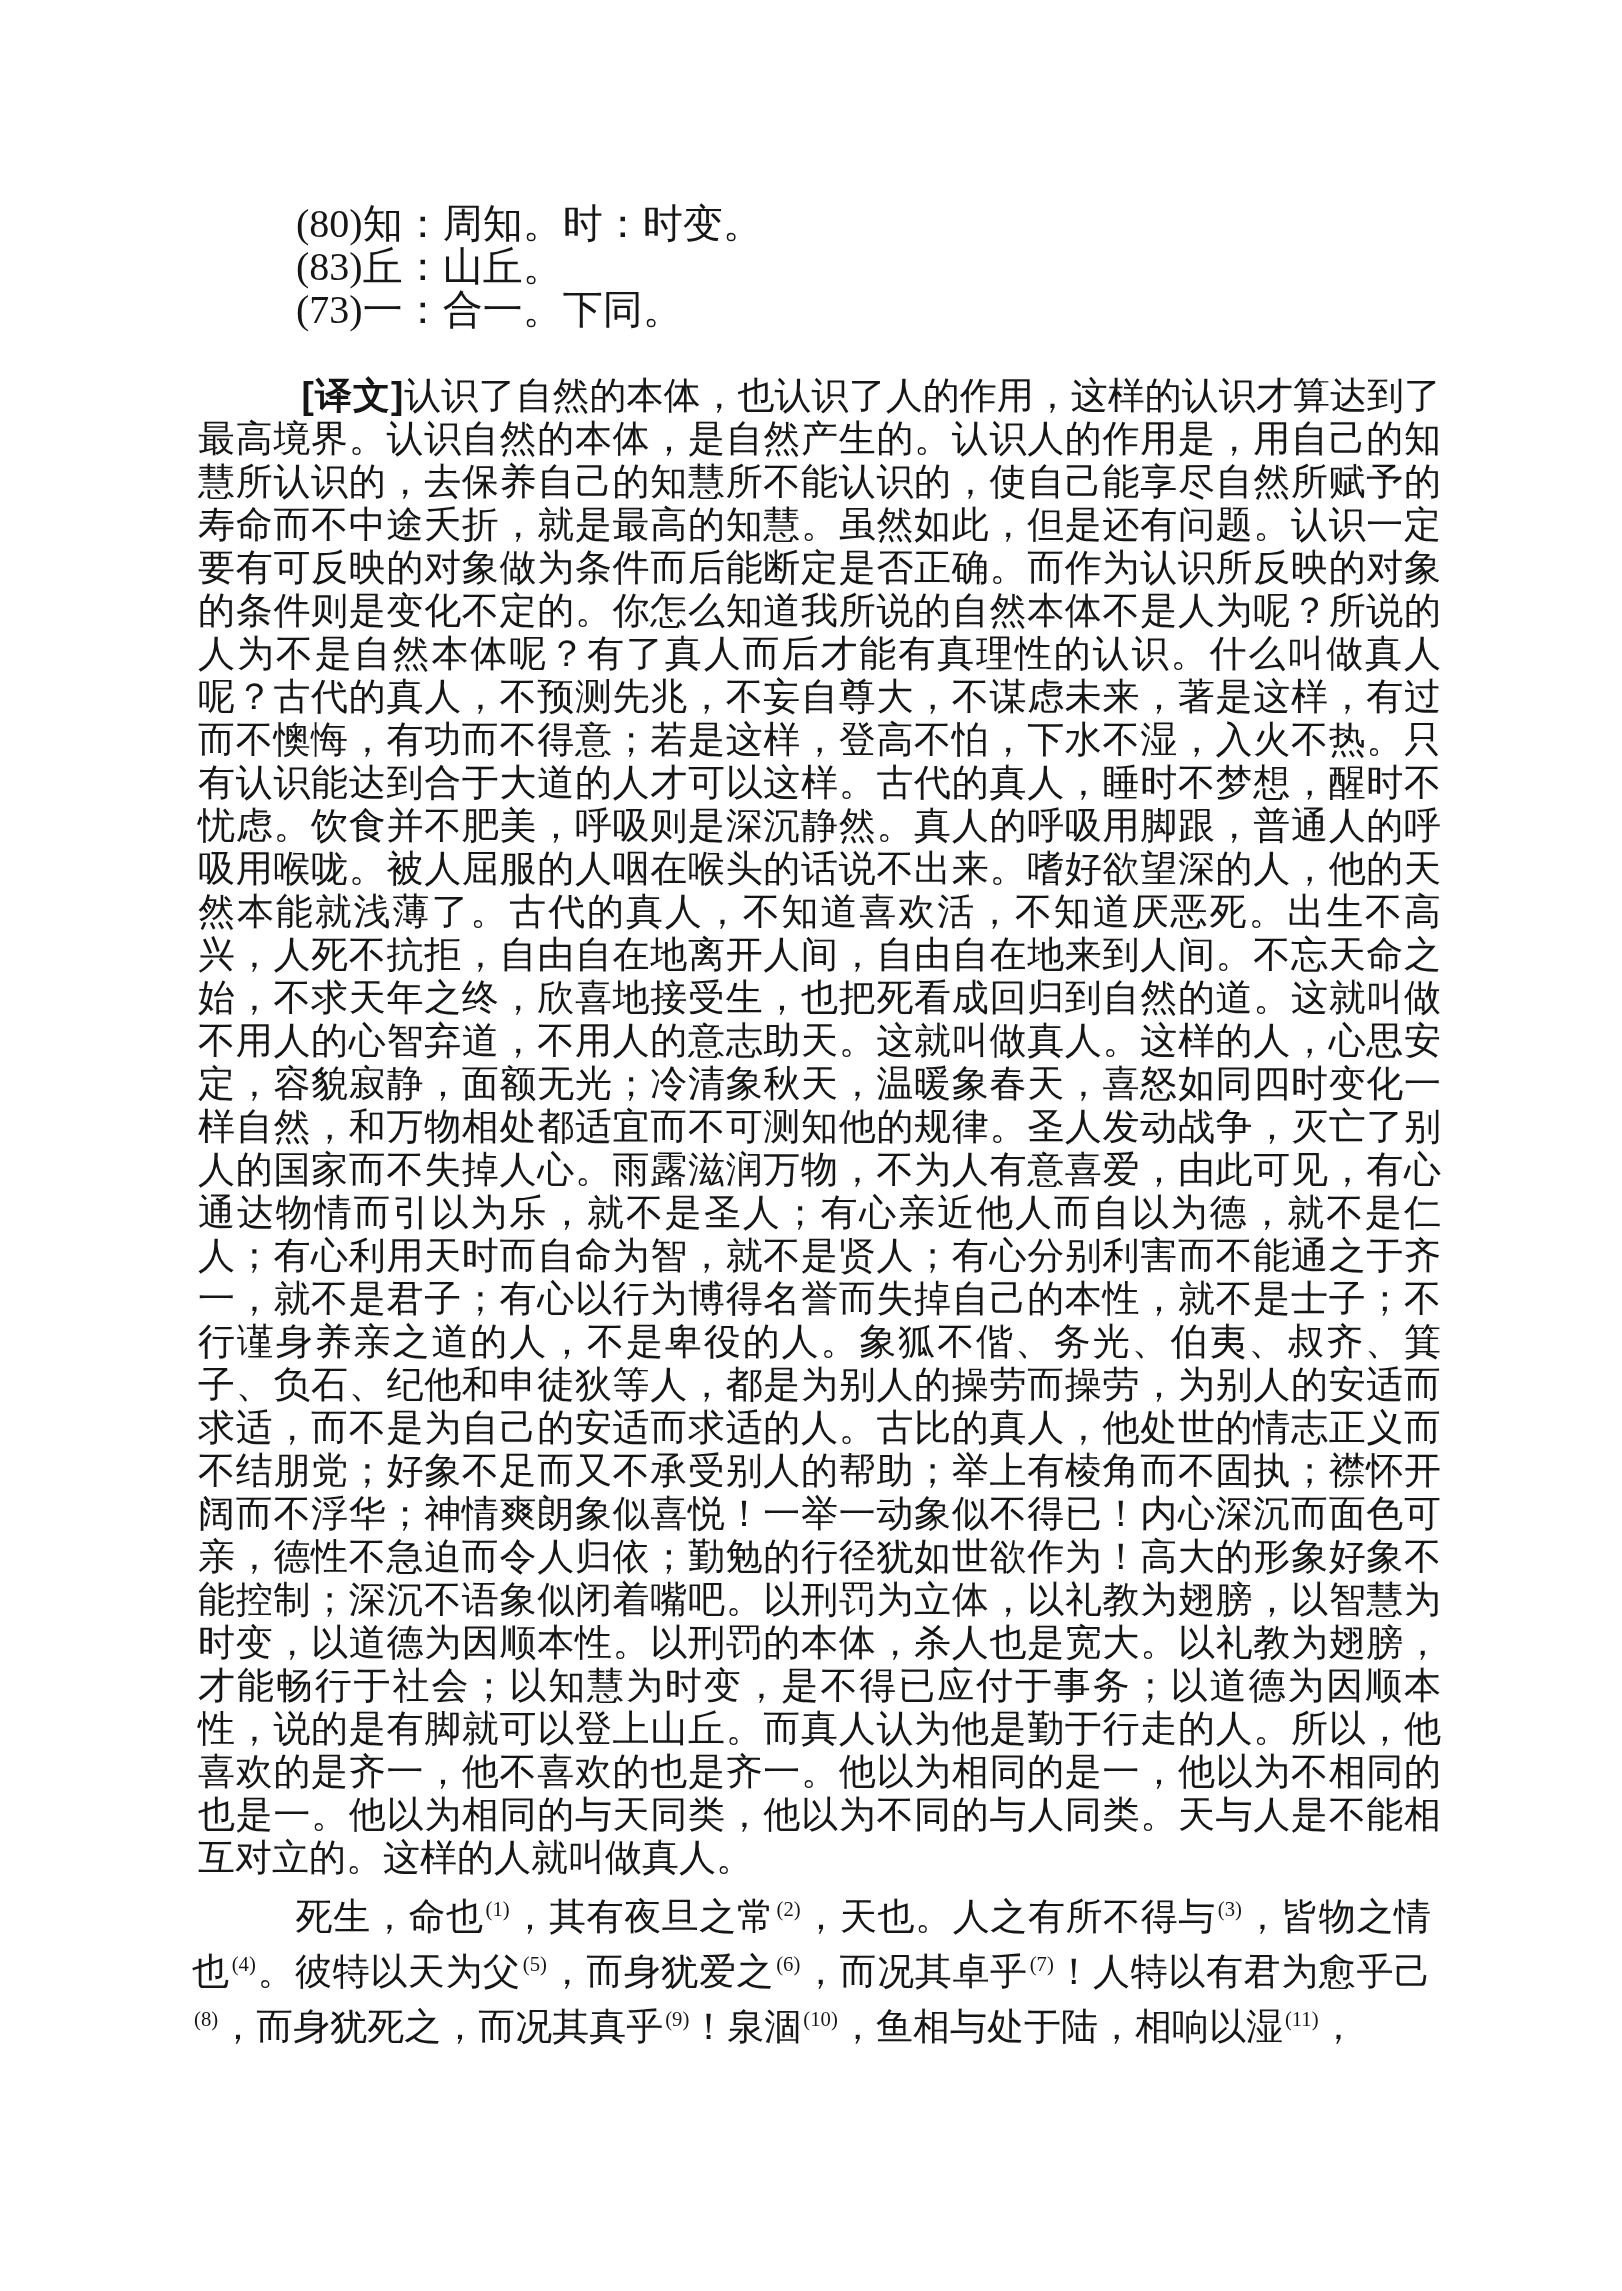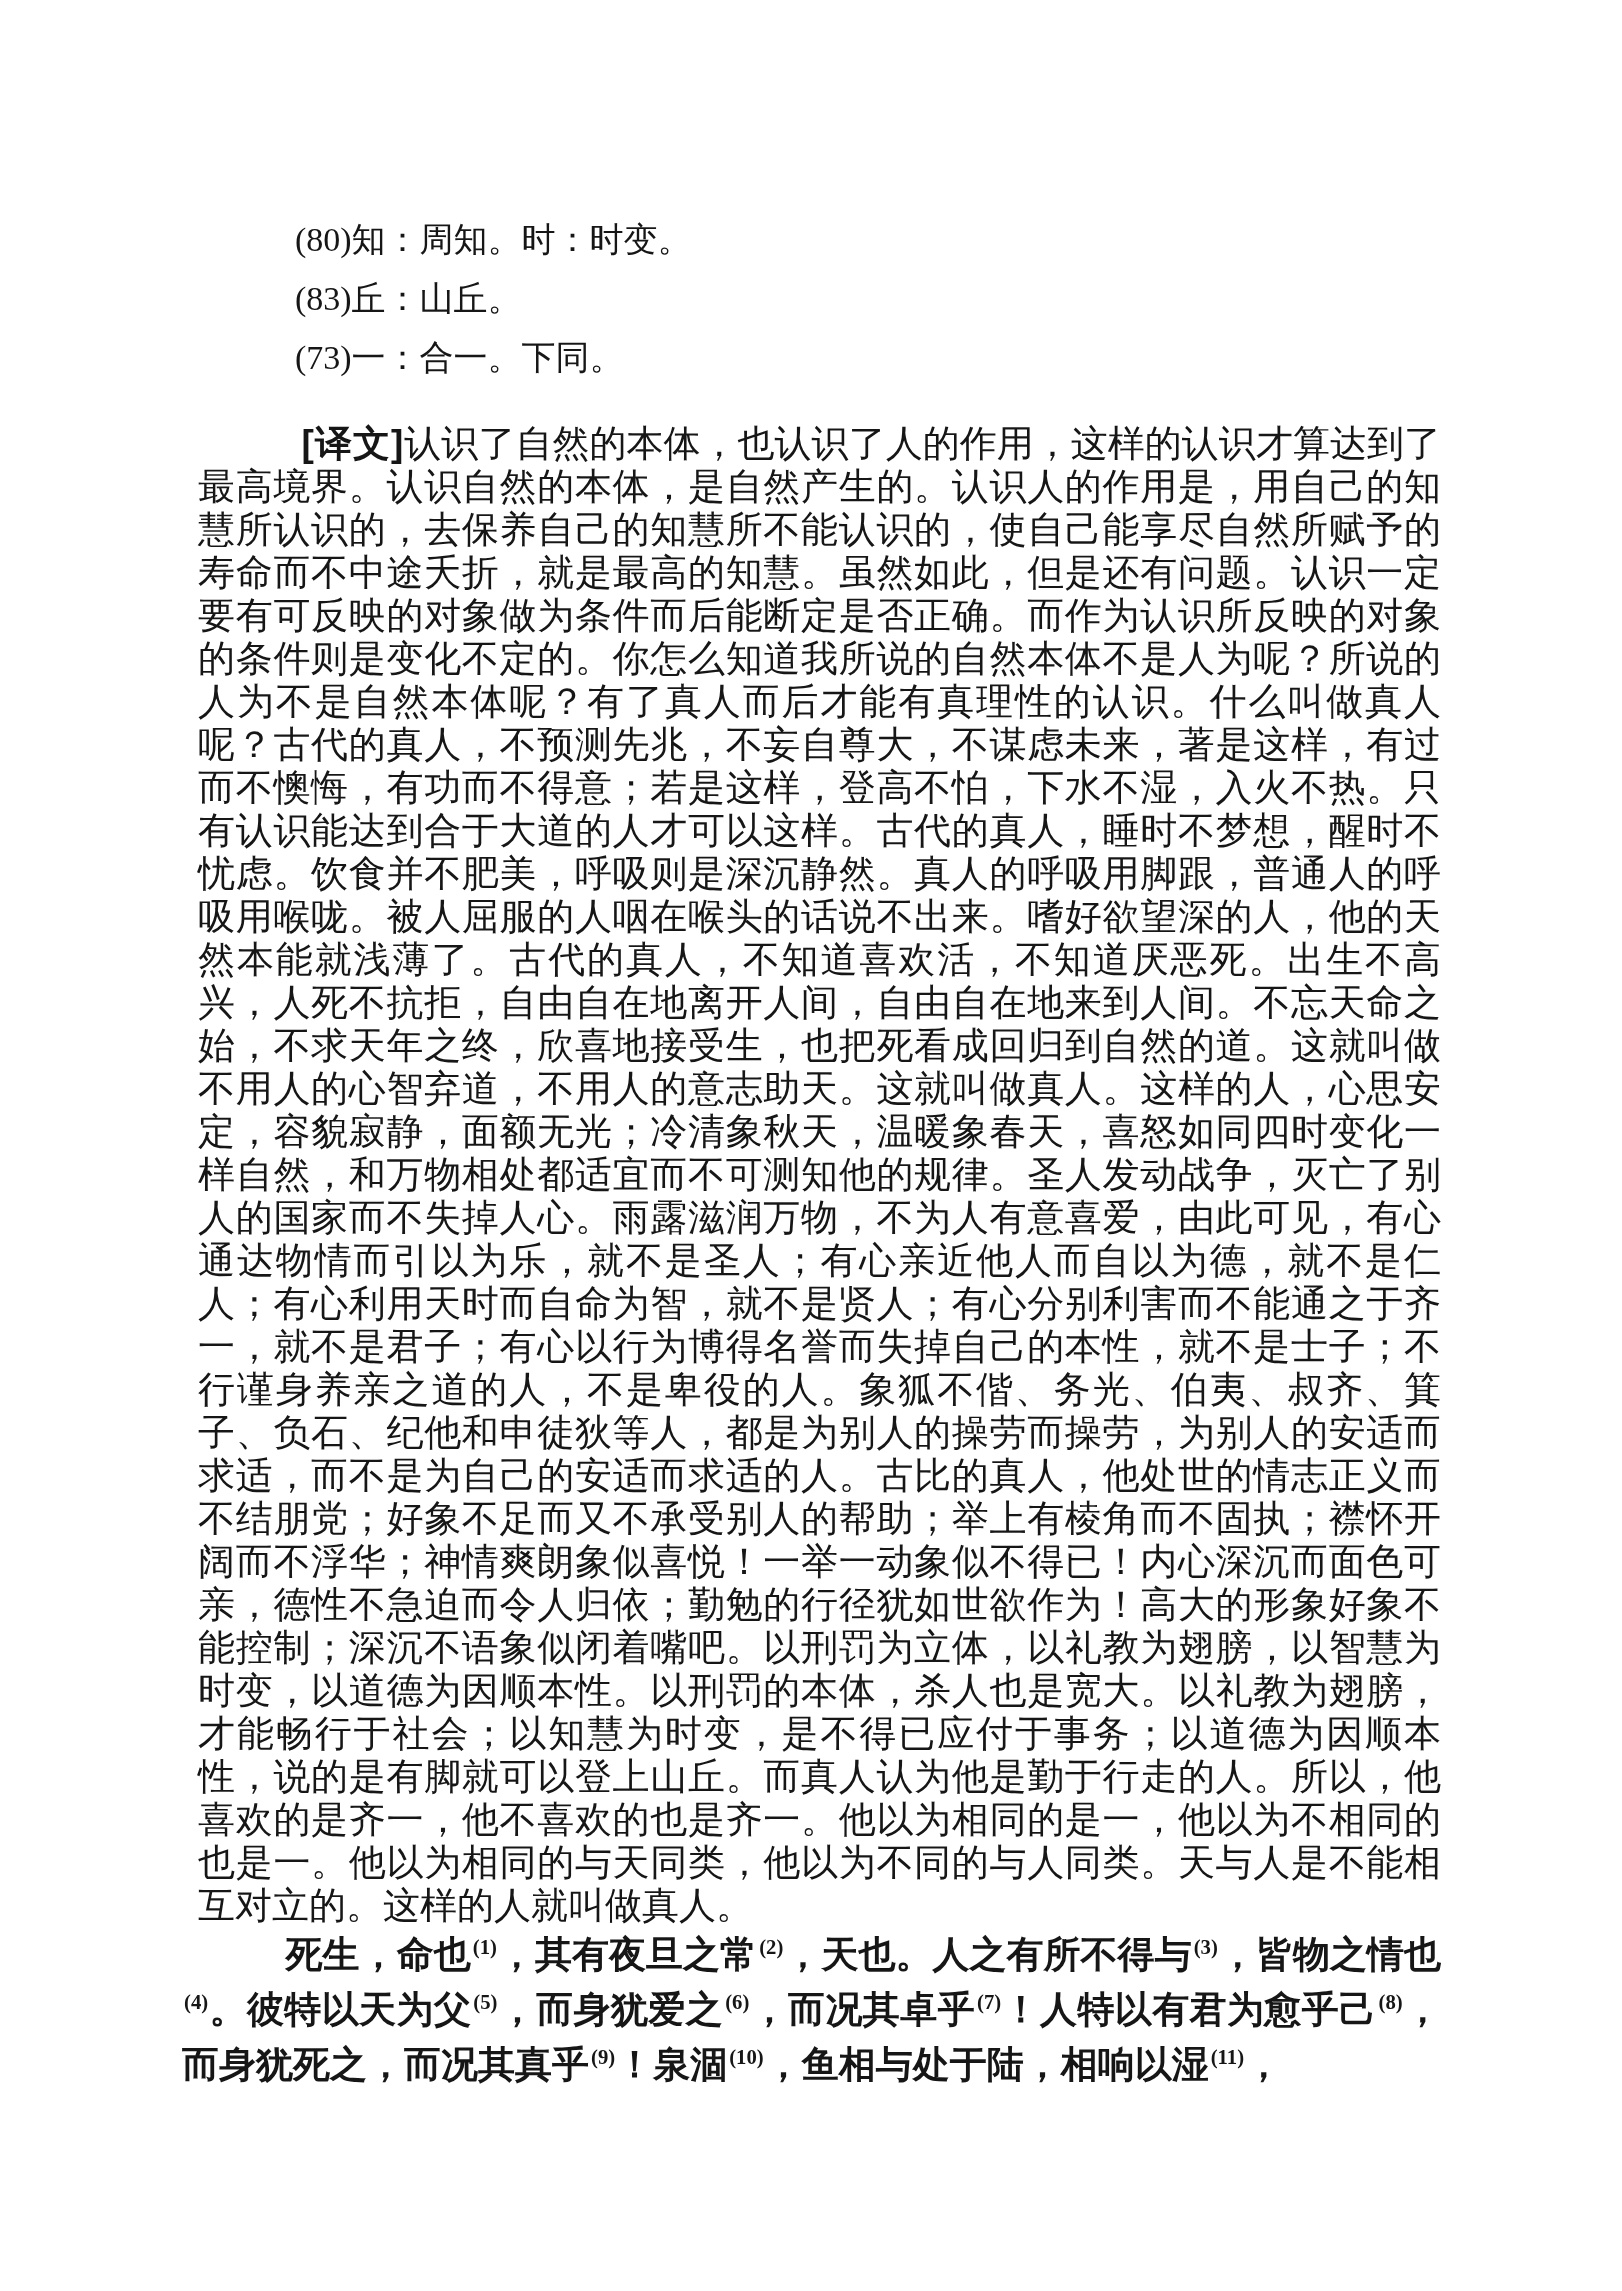--- a/index.html
+++ b/index.html
@@ -9,45 +9,44 @@
     height:2292px;
     margin:0 auto;
     background:#ffffff;
     box-sizing:border-box;
     padding:202px 181px 0 182px;
     font-family:"Liberation Serif","DejaVu Serif",serif;
     color:#161616;
     overflow:hidden;
   }
   .notes p{
-    margin:16px;
-    font-size:34px;
+    margin:0;
+    font-size:40px;
     line-height:43px;
     text-indent:2.85em;
     white-space:nowrap;
   }
   .translation{
     margin:43px 0 0 16px;
     font-size:37px;
     line-height:43px;
     text-align:justify;
     text-indent:2.8em;
   }
   .translation .tr-label{
     font-family:"Liberation Sans","DejaVu Sans",sans-serif;
     font-weight:700;
     letter-spacing:1px;
   }
   .original{
-    margin:0;
+    margin:10px;
     font-size:37px;
     line-height:55px;
     text-align:justify;
     text-indent:2.8em;
-    font-weight:bold;
   }
   .original sup{
     font-size:0.56em;
     line-height:0;
     vertical-align:0.62em;
     padding:0 1px 0 2px;
   }
 </style>
 </head>
 <body>

